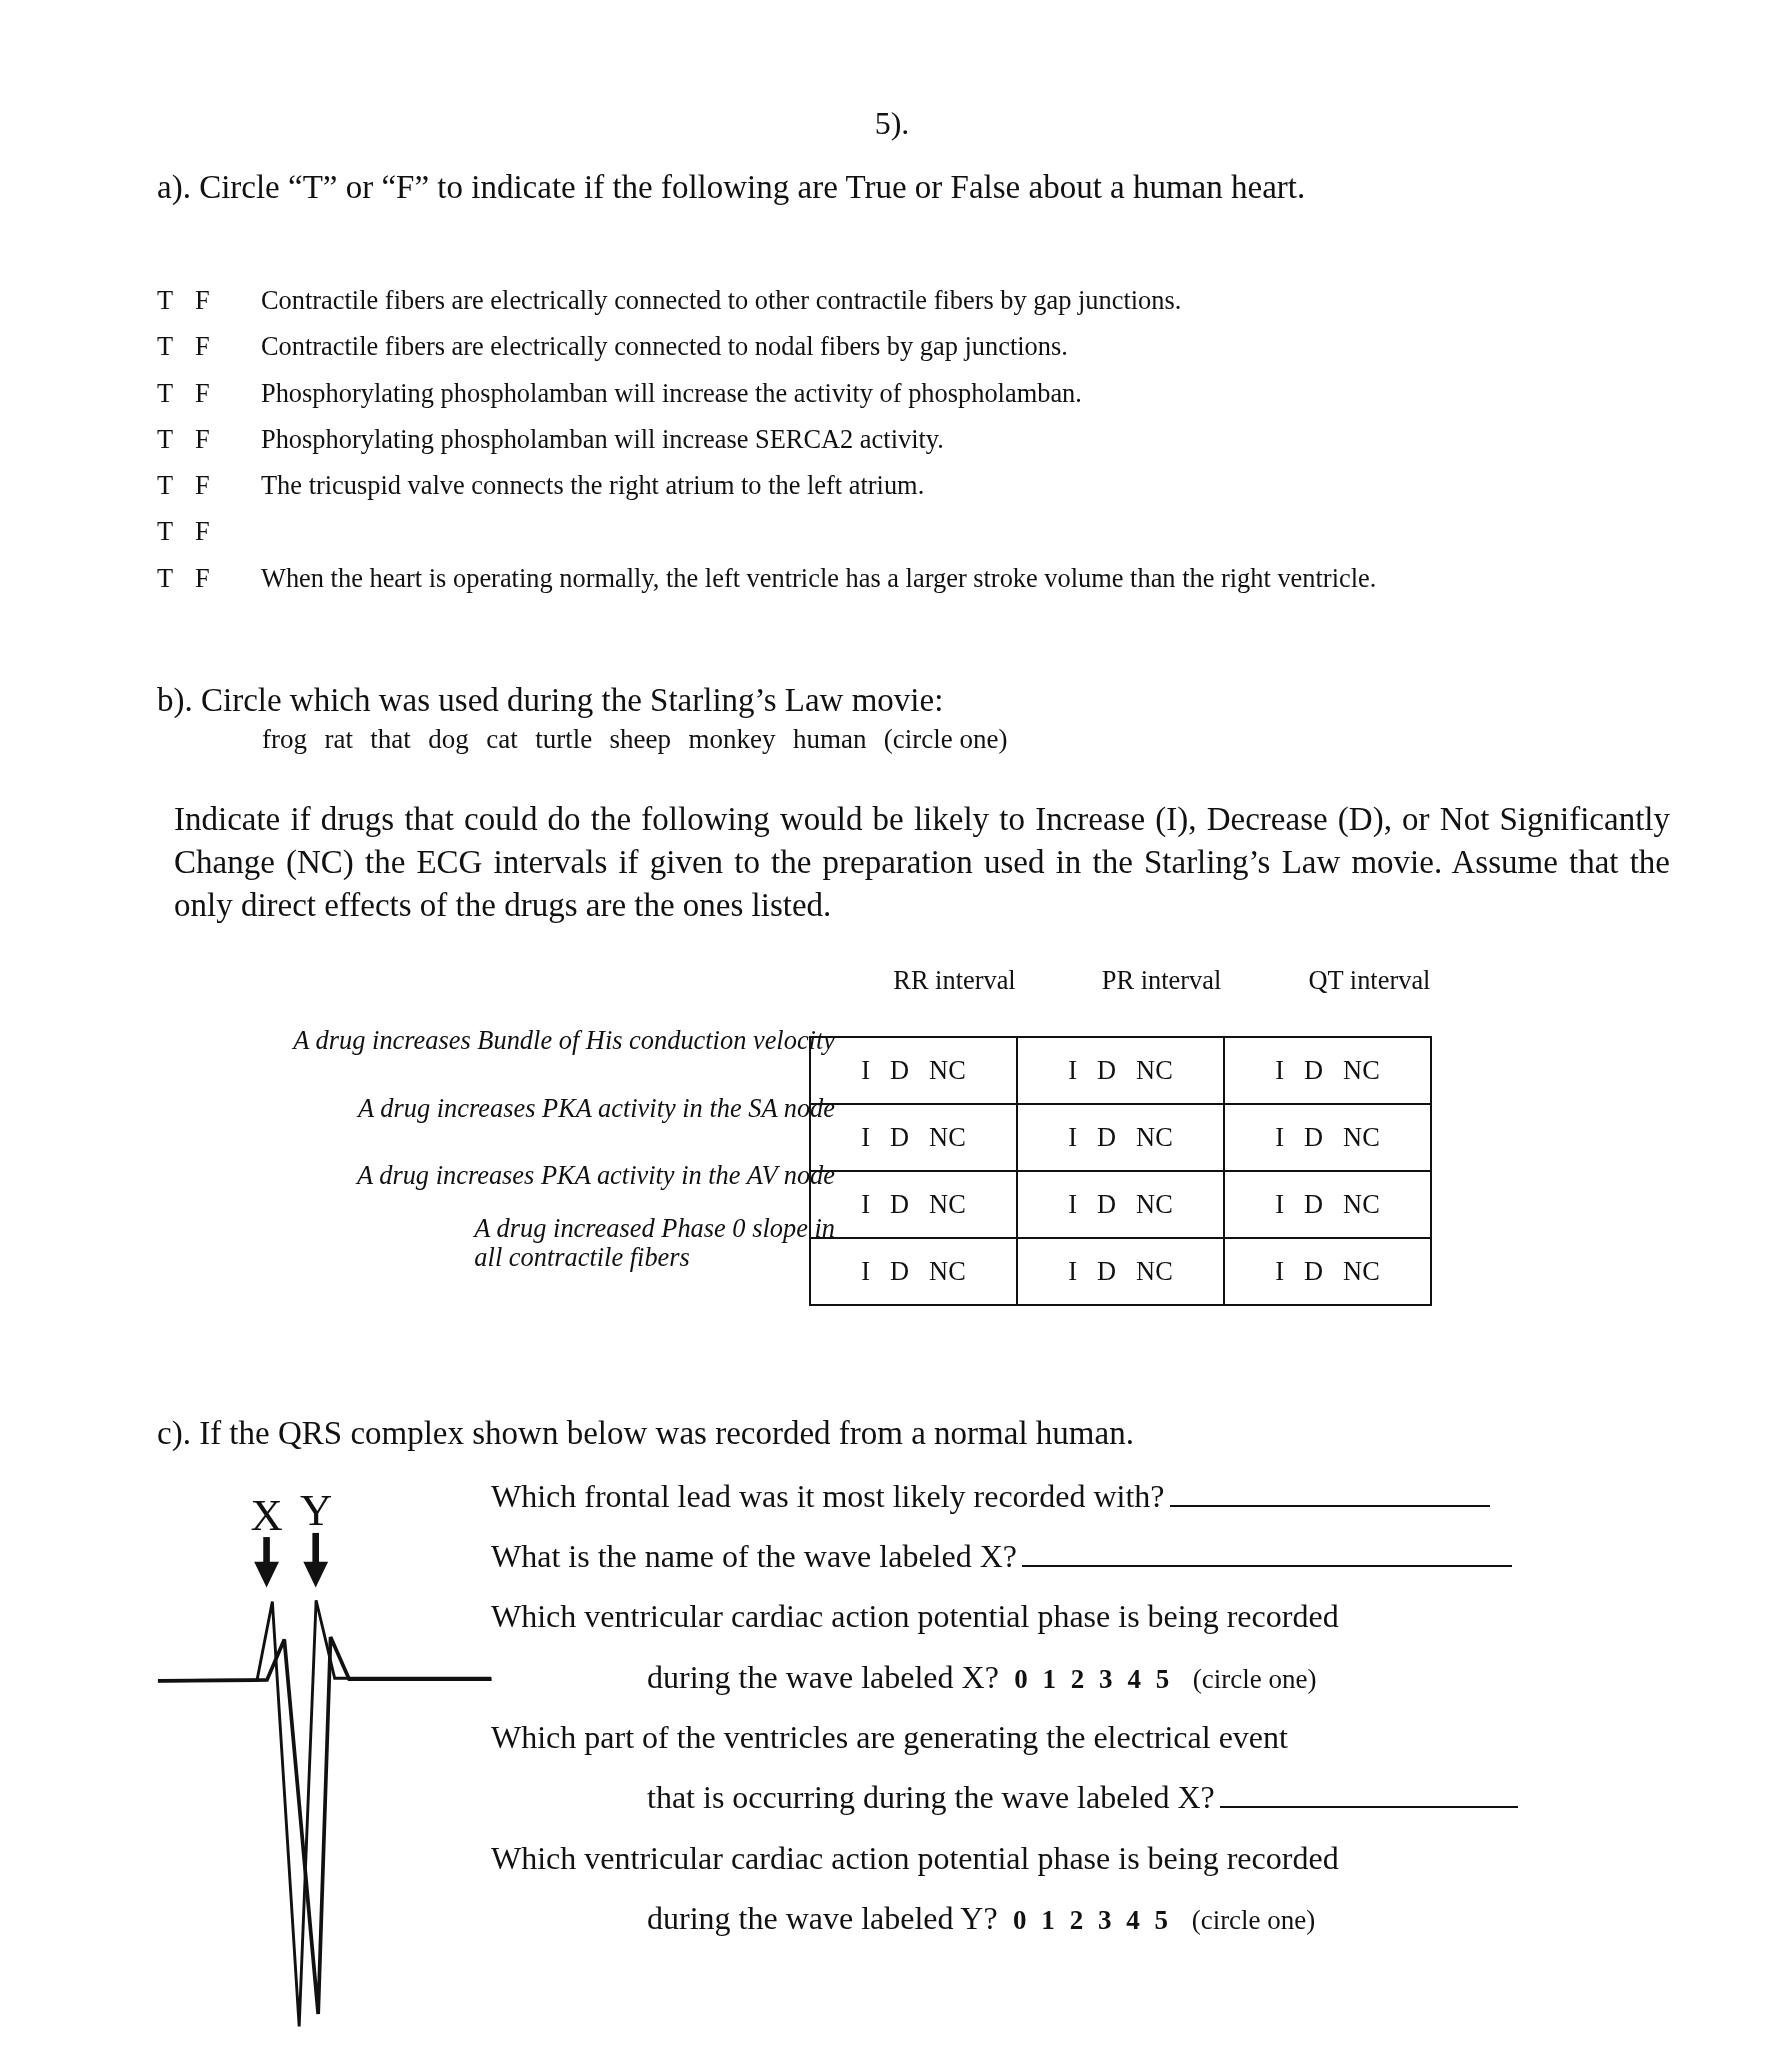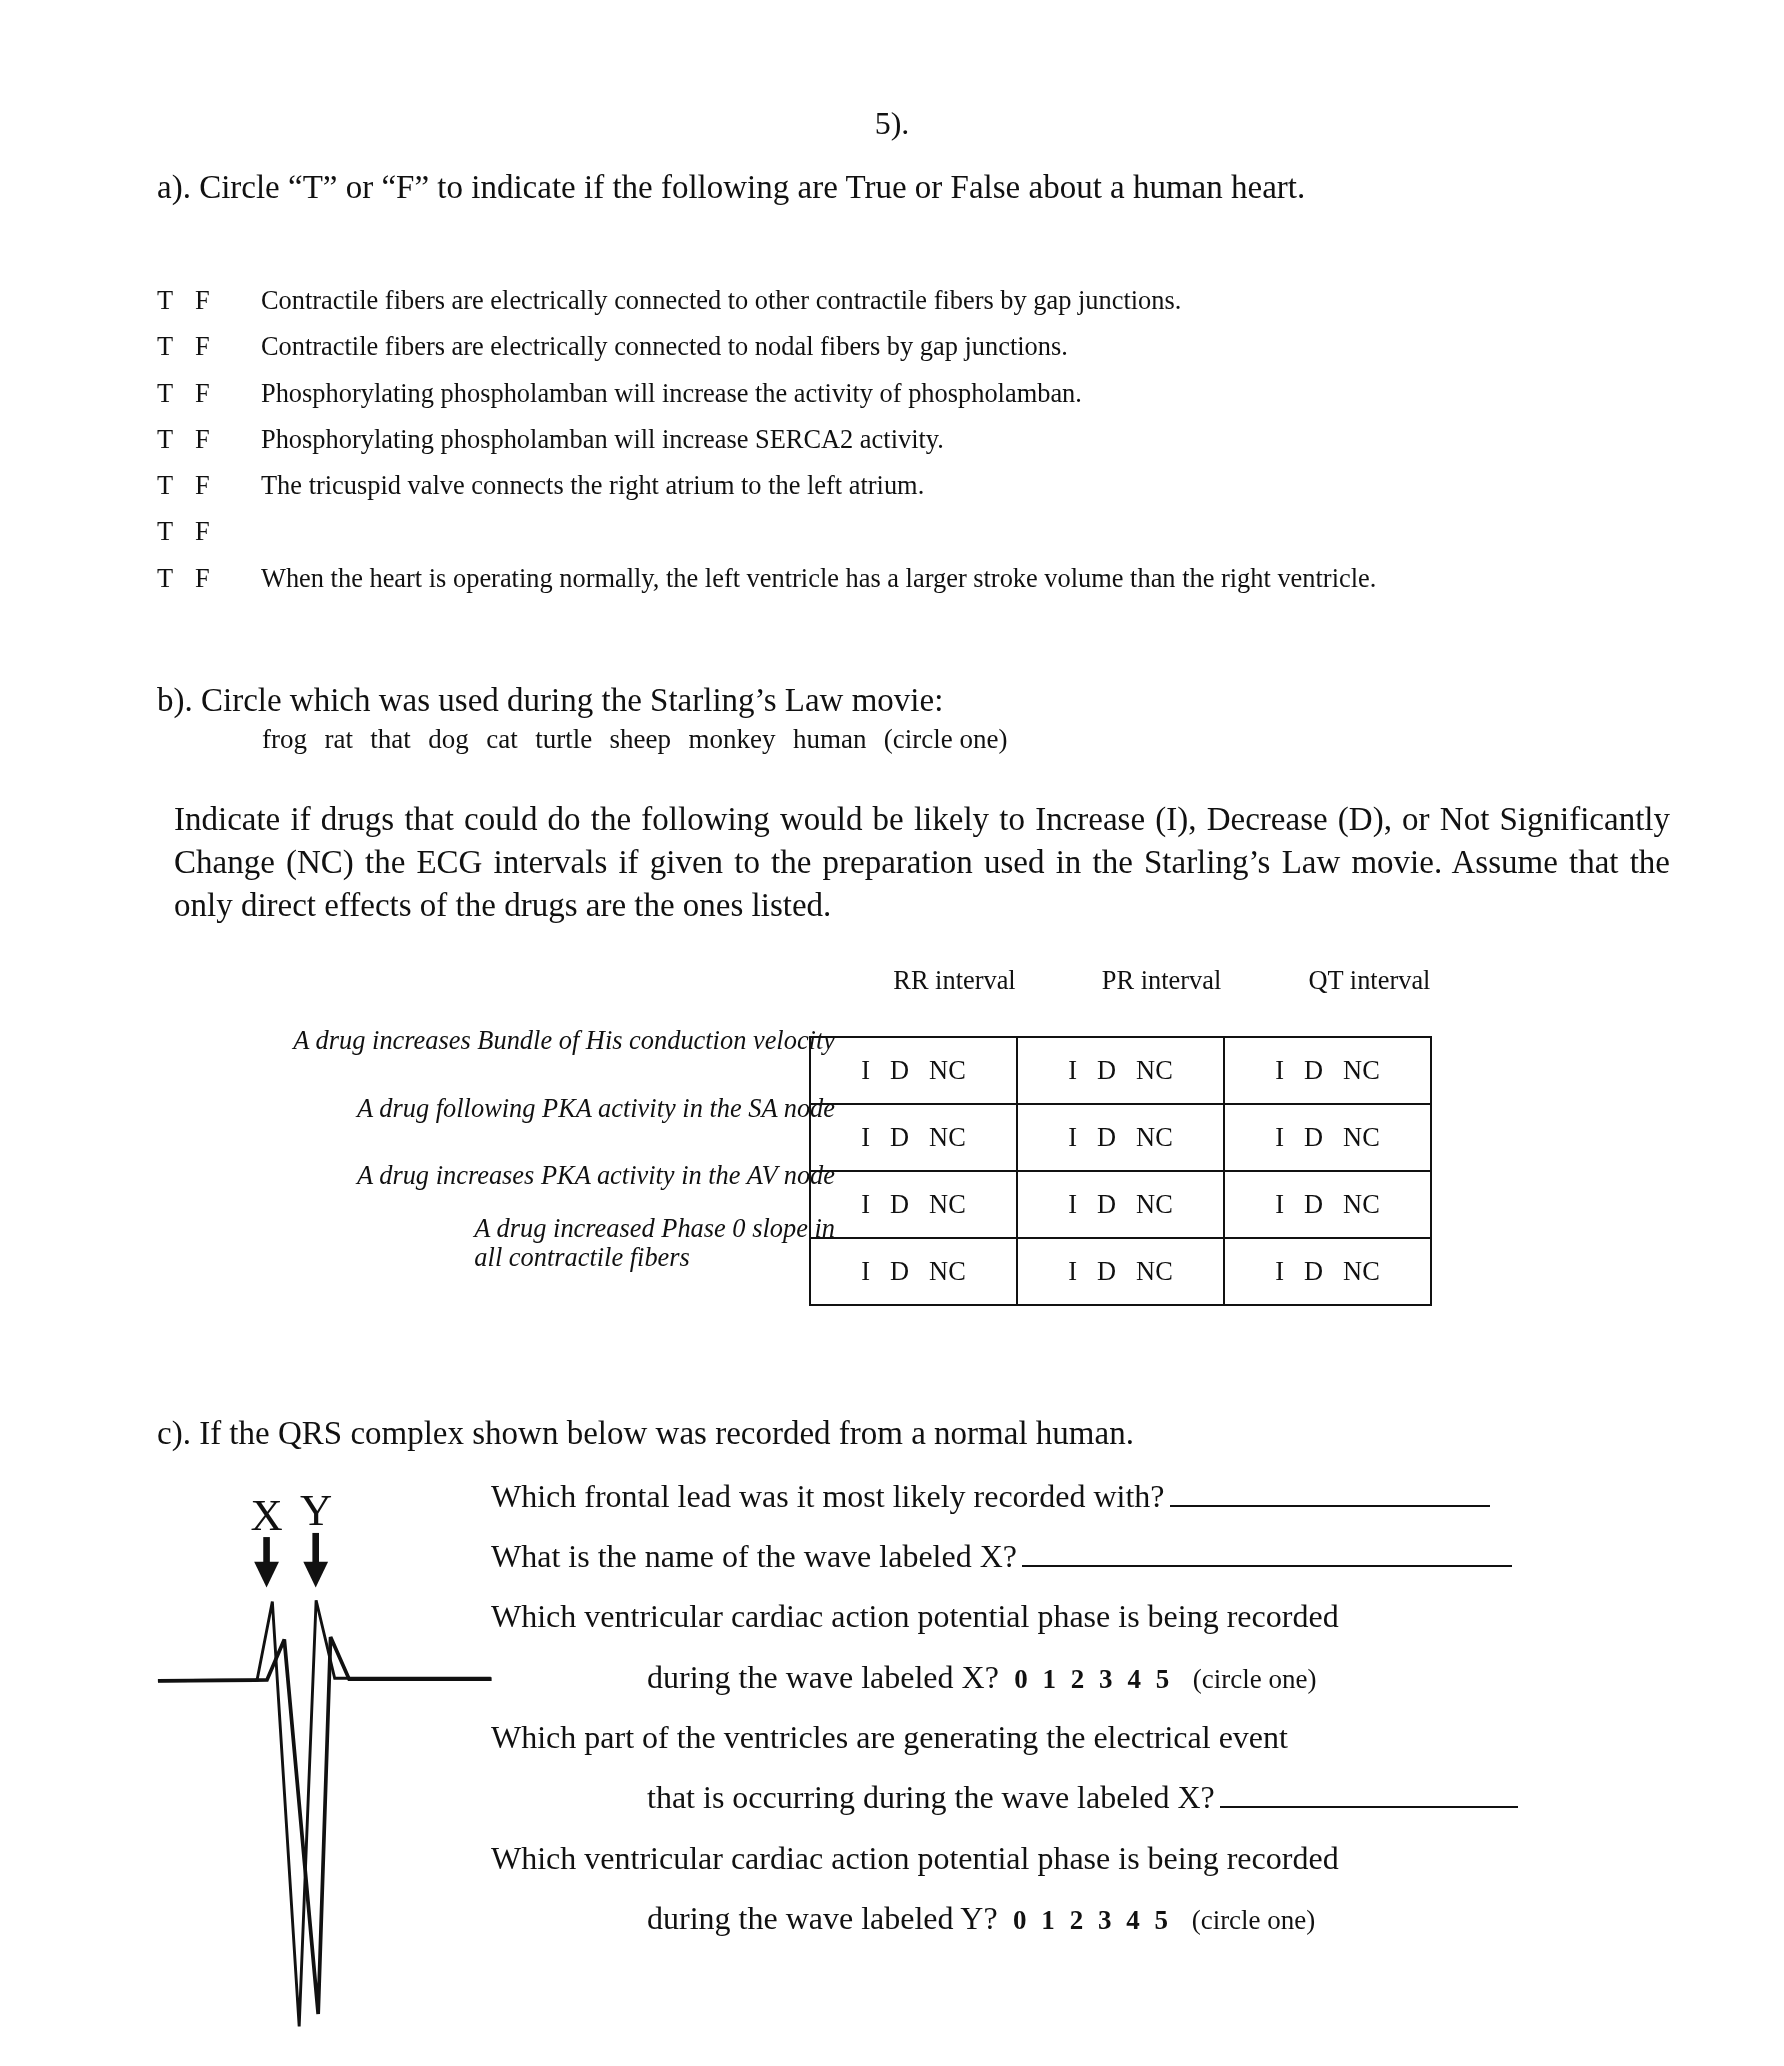--- a/index.html
+++ b/index.html
@@ -84,21 +84,21 @@
   <span>(circle one)</span>
 </div>
 
 <div class="abs para">Indicate if drugs that could do the following would be likely to Increase (I), Decrease (D), or Not Significantly Change (NC) the ECG intervals if given to the preparation used in the Starling’s Law movie. Assume that the only direct effects of the drugs are the ones listed.</div>
 
 <div class="abs col-head" style="left:851px">RR interval</div>
 <div class="abs col-head" style="left:1058px">PR interval</div>
 <div class="abs col-head" style="left:1266px">QT interval</div>
 
 <div class="abs row-label" style="top:1025px">A drug increases Bundle of His conduction velocity</div>
-<div class="abs row-label" style="top:1093px">A drug following PKA activity in the SA node</div>
+<div class="abs row-label" style="top:1093px">A drug increases PKA activity in the SA node</div>
 <div class="abs row-label" style="top:1160px">A drug increases PKA activity in the AV node</div>
 <div class="abs row-label" style="top:1214px; line-height:29px; text-align:left;">
   <div>A drug increased Phase 0 slope in</div>
   <div>all contractile fibers</div>
 </div>
 
 <table class="grid">
   <tbody>
       <tr>
     <td><span>I</span><span>D</span><span>NC</span></td>

